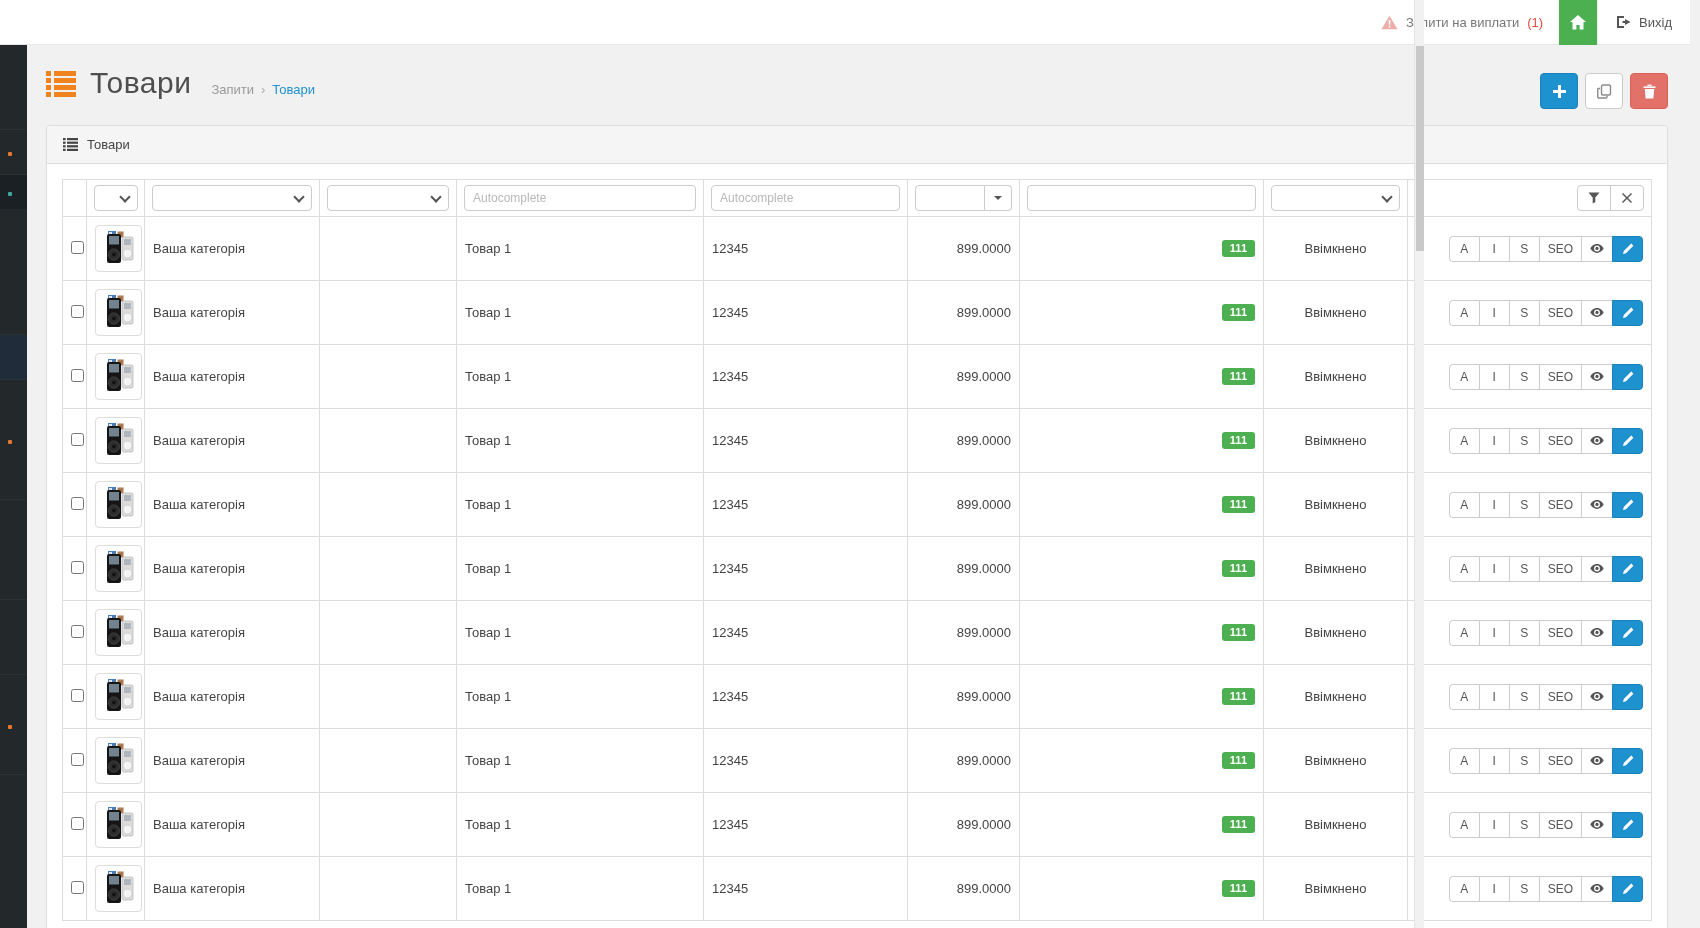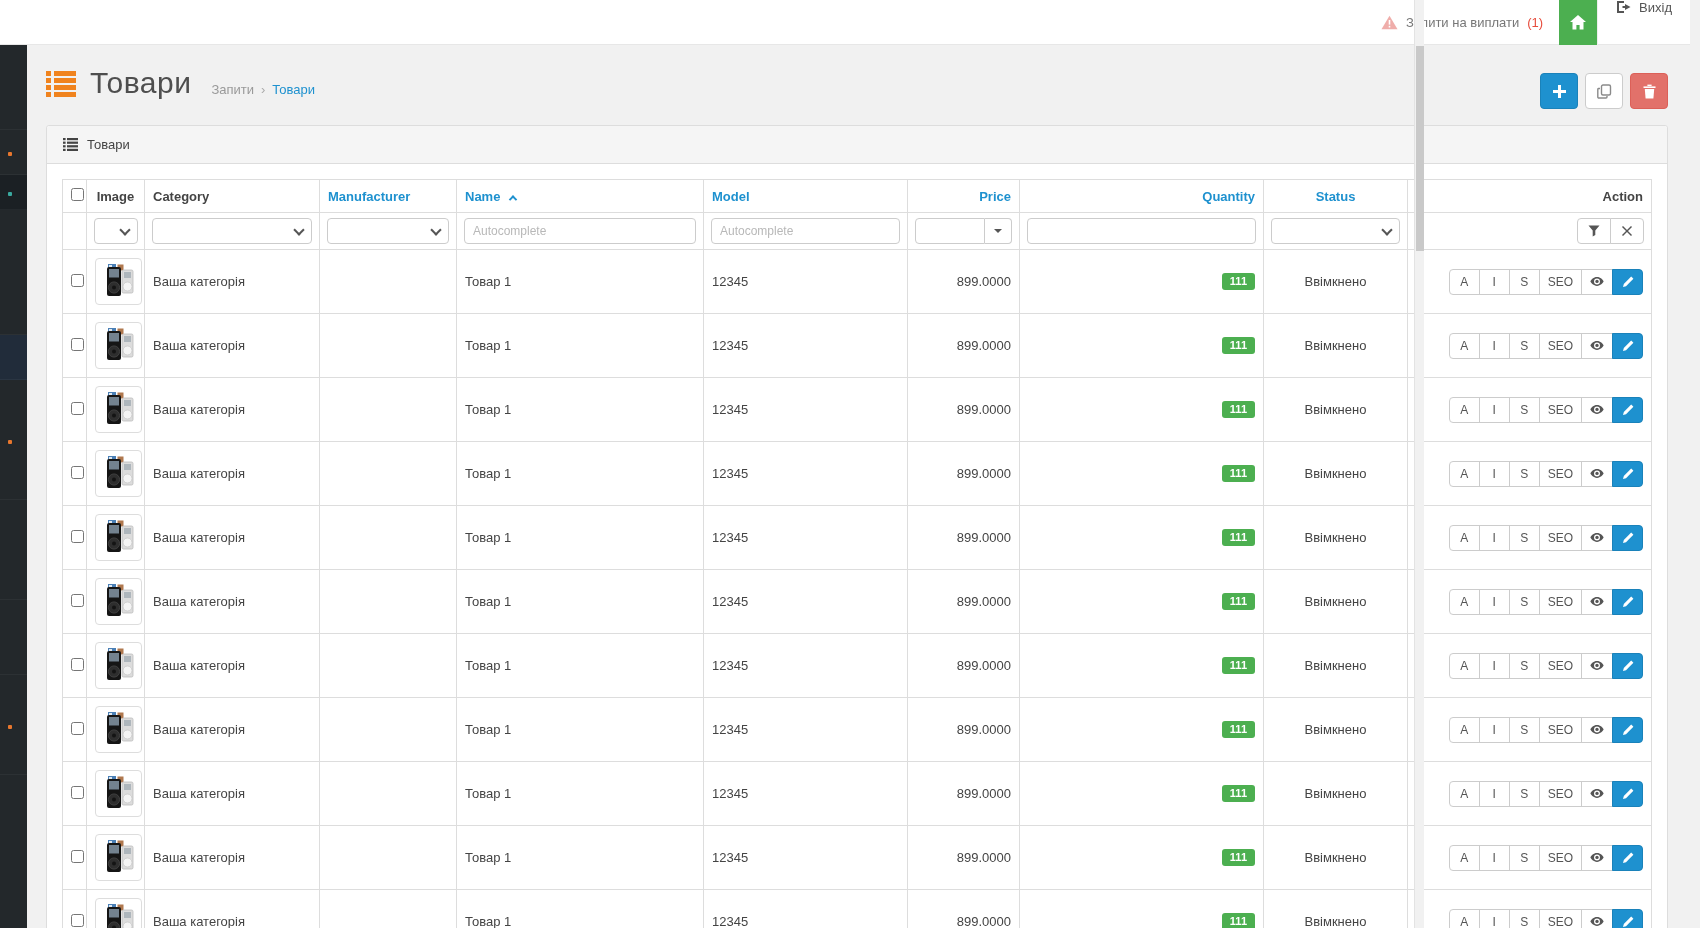--- a/index.html
+++ b/index.html
@@ -13,21 +13,21 @@
   .tb-alerts { display:flex; align-items:center; gap:8px; padding:0 16px; height:45px;
     font-size:13px; color:#777; cursor:pointer; }
   .tb-alerts .count { color:#e74c3c; }
   .tb-home { width:38px; height:45px; background:#4caf50; display:flex; align-items:center;
     justify-content:center; cursor:pointer; }
   .tb-user { display:flex; align-items:center; gap:9px; padding:0 14px; height:45px; cursor:pointer; }
   .tb-user .uname { font-size:13px; color:#555; }
   .caret-down { width:0; height:0; border-left:4px solid transparent; border-right:4px solid transparent;
     border-top:4px solid #555; display:inline-block; }
   .tb-sep { width:1px; height:45px; background:#eee; }
-  .tb-logout { display:flex; align-items:flex-start; gap:7px; padding:0 18px; height:45px;
+  .tb-logout { display:flex; align-items:center; gap:7px; padding:0 18px; height:45px;
     font-size:13px; color:#555; cursor:pointer; }
   .avatar { width:34px; height:34px; border-radius:50%; overflow:hidden; display:block; }
 
   
   .sidebar { position:absolute; left:0; top:45px; width:27px; height:883px; background:#23282b; }
   .sb-item { width:100%; border-bottom:1px solid rgba(255,255,255,0.045); position:relative; }
   .sb-dot { position:absolute; left:8px; top:50%; width:4px; height:4px; border-radius:1px; }
   .sb-active { background:#212c3a; }
   .sb-dark { background:#1b2024; }
 
@@ -228,35 +228,20 @@
               <col class="w-cat">
               <col class="w-man">
               <col class="w-name">
             <col class="w-model">
               <col class="w-price">
               <col class="w-qty">
               <col class="w-status">
               <col>
           </colgroup>
           <thead>
-            <tr>
-              <th class="al-c"><input type="checkbox" style=""></th>
-              <th class="al-c">Image</th>
-              <th>Category</th>
-              <th class="sortable">Manufacturer</th>
-              <th class="sortable">
-                <span>Name</span>
-                <span class="chev-up"></span>
-              </th>
-              <th class="sortable">Model</th>
-              <th class="sortable al-r">Price</th>
-              <th class="sortable al-r">Quantity</th>
-              <th class="sortable al-c">Status</th>
-              <th class="al-r">Action</th>
-            </tr>
             <tr class="filter-row">
               <td></td>
               <td class="al-c">
                 <span class="sel-wrap sel-sm" style="display:block">
                   <select class="ctl"><option></option></select>
                 </span>
               </td>
               <td>
                 <span class="sel-wrap" style="display:block">
                   <select class="ctl"><option></option></select>

